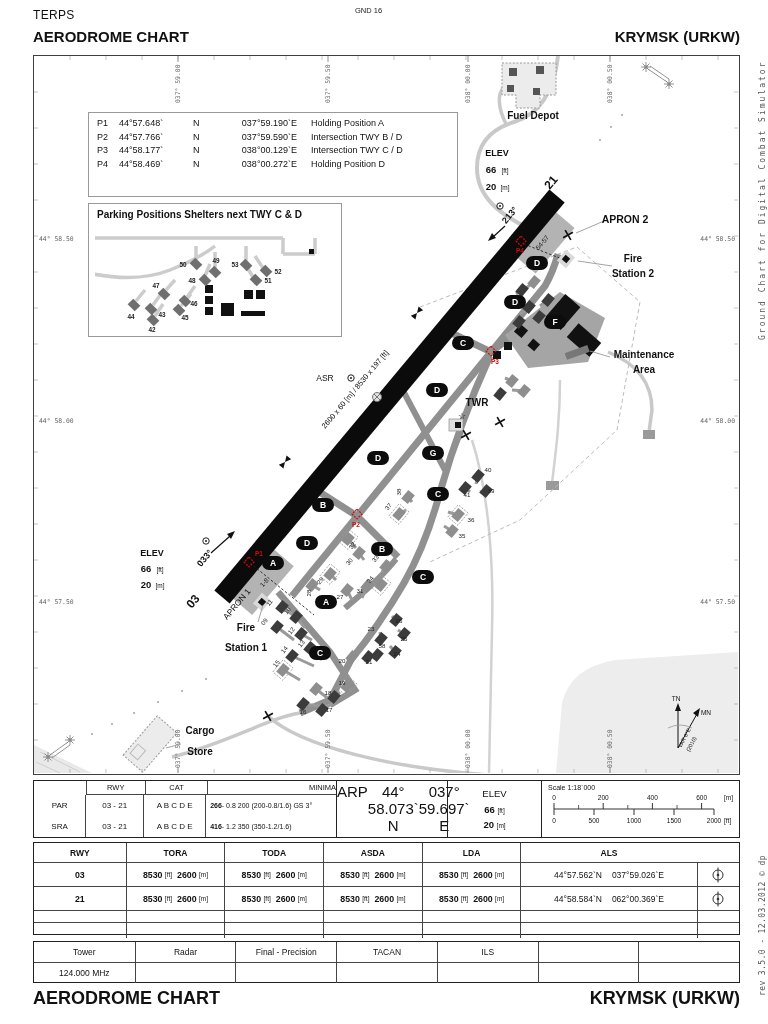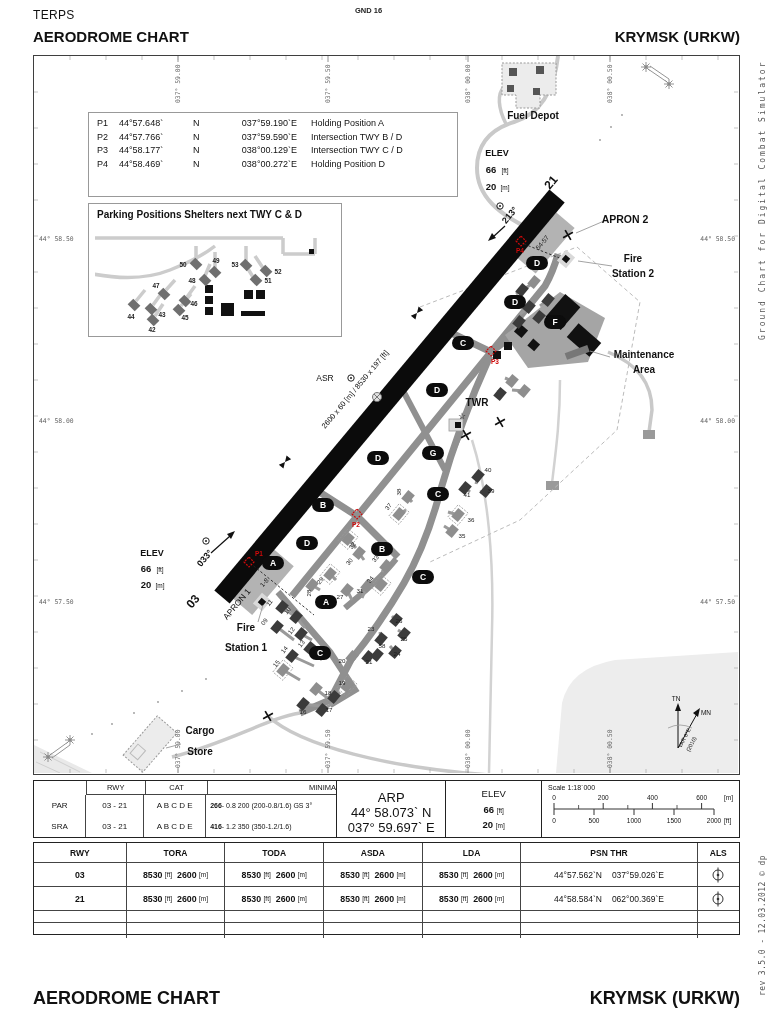--- a/index.html
+++ b/index.html
@@ -2,21 +2,21 @@
 <html><head>
 <meta charset="utf-8">
 <style>
   html,body{margin:0;padding:0;background:#fff;width:768px;height:1024px;
     font-family:"Liberation Sans",sans-serif;color:#111;-webkit-font-smoothing:antialiased;}
   .page{position:relative;width:768px;height:1024px;overflow:hidden;background:#fff;}
   .abs{position:absolute;}
   
   .h-terps{left:33px;top:8px;font-size:12px;font-weight:normal;letter-spacing:.3px;}
   .h-title{left:33px;top:28px;font-size:15px;font-weight:bold;}
-  .h-gnd{left:355px;top:6px;font-size:7.5px;font-weight:bold;color:#222;text-align:right;}
+  .h-gnd{left:355px;top:6px;font-size:7.5px;font-weight:normal;color:#222;text-align:right;}
   .h-airport{right:28px;top:28px;font-size:15px;font-weight:bold;}
   
   .vnote{font-family:"DejaVu Sans Mono",monospace;font-size:8px;color:#555;
     white-space:nowrap;transform:rotate(-90deg);transform-origin:top left;}
   
   #mapwrap{left:33px;top:55px;width:707px;height:720px;border:1.6px solid #3f3f3f;box-sizing:border-box;background:#fff;}
   svg text{font-family:"Liberation Sans",sans-serif;}
   .grid{font-family:"DejaVu Sans Mono",monospace;font-size:6.4px;fill:#666;}
   .ovalt{font-size:8.5px;font-weight:bold;fill:#fff;text-anchor:middle;}
   .stand{font-size:6.2px;fill:#1c1c1c;text-anchor:middle;}
@@ -36,22 +36,22 @@
   .strip{border:1.8px solid #222;box-sizing:border-box;background:#fff;}
   #strip1{left:33px;top:780px;width:707px;height:58px;display:flex;}
   .mt{width:302px;display:flex;flex-direction:column;font-size:8px;}
   .mt-head{display:flex;height:14px;line-height:14px;text-align:center;}
   .mt-row{display:flex;flex:1;align-items:center;text-align:center;}
   .mc1{width:52px;}.mc2{width:58px;border-left:1px solid #444;}
   .mc3{width:62px;border-left:1px solid #444;}.mc4{width:128px;border-left:1px solid #444;text-align:left;padding-left:4px;}
   .mt-head .mc2,.mt-head .mc3,.mt-head .mc4{border-bottom:1px solid #444;font-size:7.5px;}
   .mt-row .mc1,.mt-row .mc2,.mt-row .mc3,.mt-row .mc4{height:100%;display:flex;align-items:center;justify-content:center;}
   .mt-row .mc4{justify-content:flex-start;font-size:7px;}
-  .arpcell{width:110px;border-left:1.4px solid #222;text-align:center;font-size:13px;
-    display:flex;flex-direction:column;justify-content:flex-end;padding:2px 0;}
+  .arpcell{width:110px;border-left:1.4px solid #222;text-align:center;font-size:15px;
+    display:flex;flex-direction:row;justify-content:flex-start;padding:2px 0;}
   .elevcell{width:96px;border-left:1.4px solid #222;text-align:center;font-size:9.5px;
     display:flex;flex-direction:column;justify-content:space-evenly;padding:2px 0;}
   .unit{font-size:6.5px;}
   .scalecell{flex:1;border-left:1.4px solid #222;padding:3px 6px;box-sizing:border-box;}
   .sc-title{font-size:7px;margin-bottom:1px;}
   #rwytab{left:33px;top:842px;width:707px;height:93px;font-size:8.5px;}
   .rt-row{display:grid;grid-template-columns:13% 14% 14% 14% 14% 25% 6%;align-items:stretch;}
   .rt-row>div{border-left:1px solid #444;border-top:1px solid #444;display:flex;align-items:center;justify-content:center;min-height:0;}
   .rt-row>div:first-child{border-left:none;}
   .rt-head>div{border-top:none;font-weight:bold;height:19px;font-size:8.5px;}
@@ -673,21 +673,20 @@
     </div>
   </div>
 
   <div class="abs strip" id="rwytab">
     <div class="rt-row rt-head" id="rwy-head">
         <div>RWY</div>
         <div>TORA</div>
         <div>TODA</div>
         <div>ASDA</div>
         <div>LDA</div>
-        <div>PSN THR</div>
         <div>ALS</div>
       </div>
     <div id="rwy-rows">
         <div class="rt-row rt-data">
           <div>
             <span class="num">03</span>
           </div>
           <div><span class="num">8530</span>&nbsp;<span class="unit">[ft]</span><span class="gap"></span><span class="num">2600</span>&nbsp;<span class="unit">[m]</span></div>
           <div><span class="num">8530</span>&nbsp;<span class="unit">[ft]</span><span class="gap"></span><span class="num">2600</span>&nbsp;<span class="unit">[m]</span></div>
           <div><span class="num">8530</span>&nbsp;<span class="unit">[ft]</span><span class="gap"></span><span class="num">2600</span>&nbsp;<span class="unit">[m]</span></div>
@@ -738,16 +737,36 @@
       <div></div>
         <div></div>
         <div></div>
         <div></div>
         <div></div>
         <div></div>
         <div></div>
     </div>
   </div>
 
+  <div class="abs strip" id="commtab">
+    <div class="ct-row ct-head" id="ct-head">
+        <div>Tower</div>
+        <div>Radar</div>
+        <div>Final - Precision</div>
+        <div>TACAN</div>
+        <div>ILS</div>
+        <div></div>
+        <div></div>
+      </div>
+    <div class="ct-row" id="ct-vals">
+        <div>124.000 MHz</div>
+        <div></div>
+        <div></div>
+        <div></div>
+        <div></div>
+        <div></div>
+        <div></div>
+      </div>
+  </div>
 
   <div class="abs f-title">AERODROME CHART</div>
   <div class="abs f-airport">KRYMSK (URKW)</div>
 </div>
 
 </body></html>

